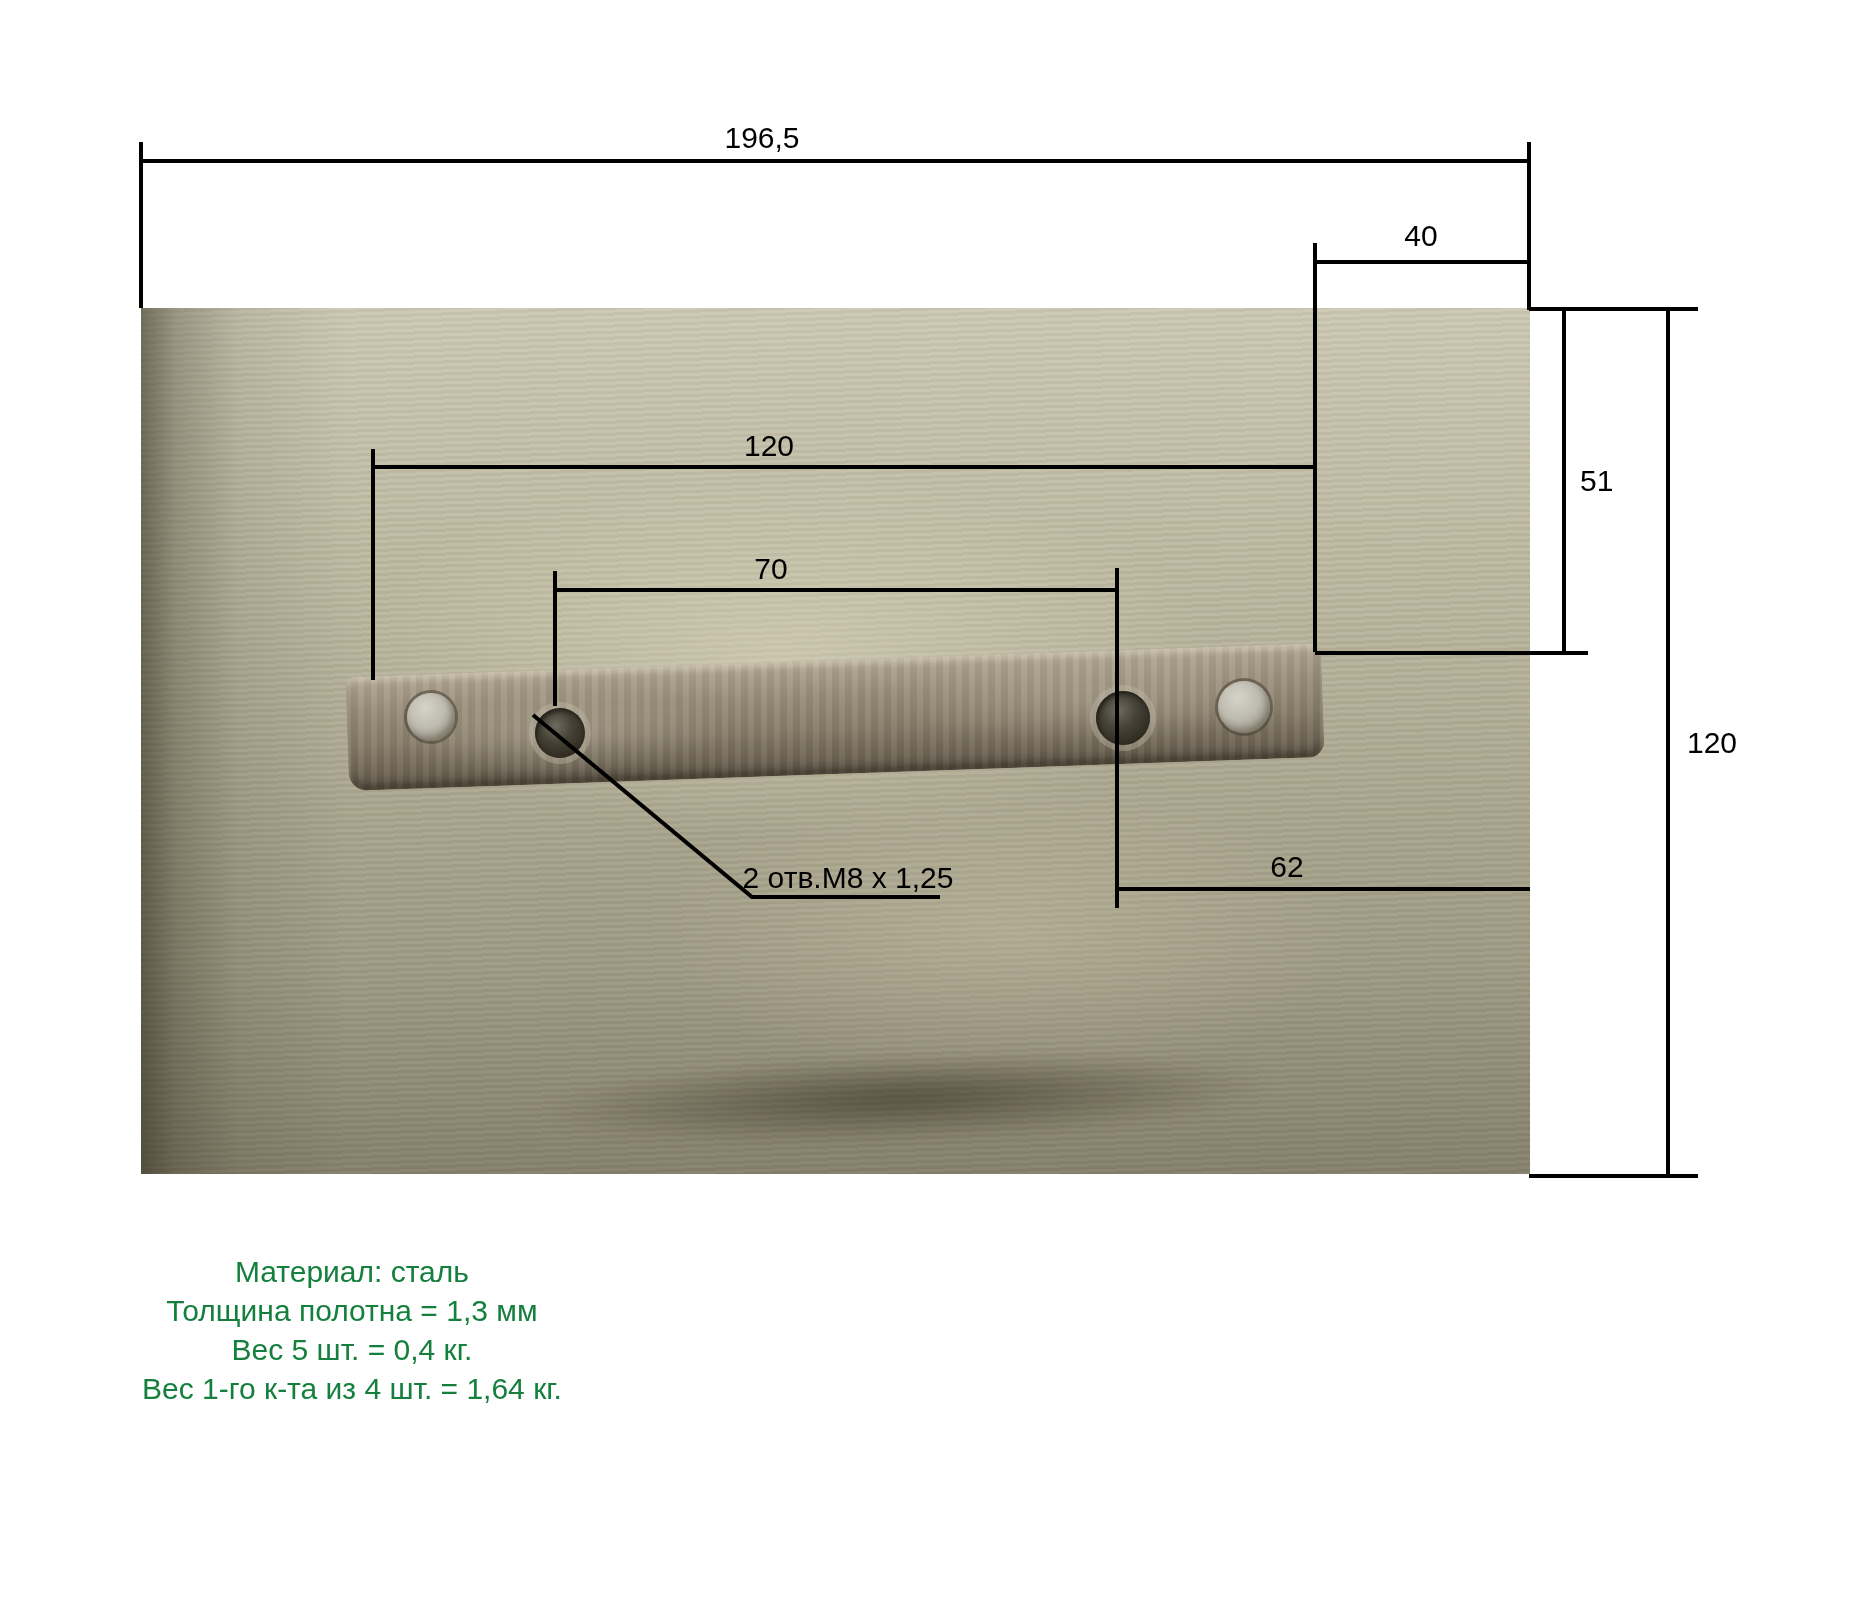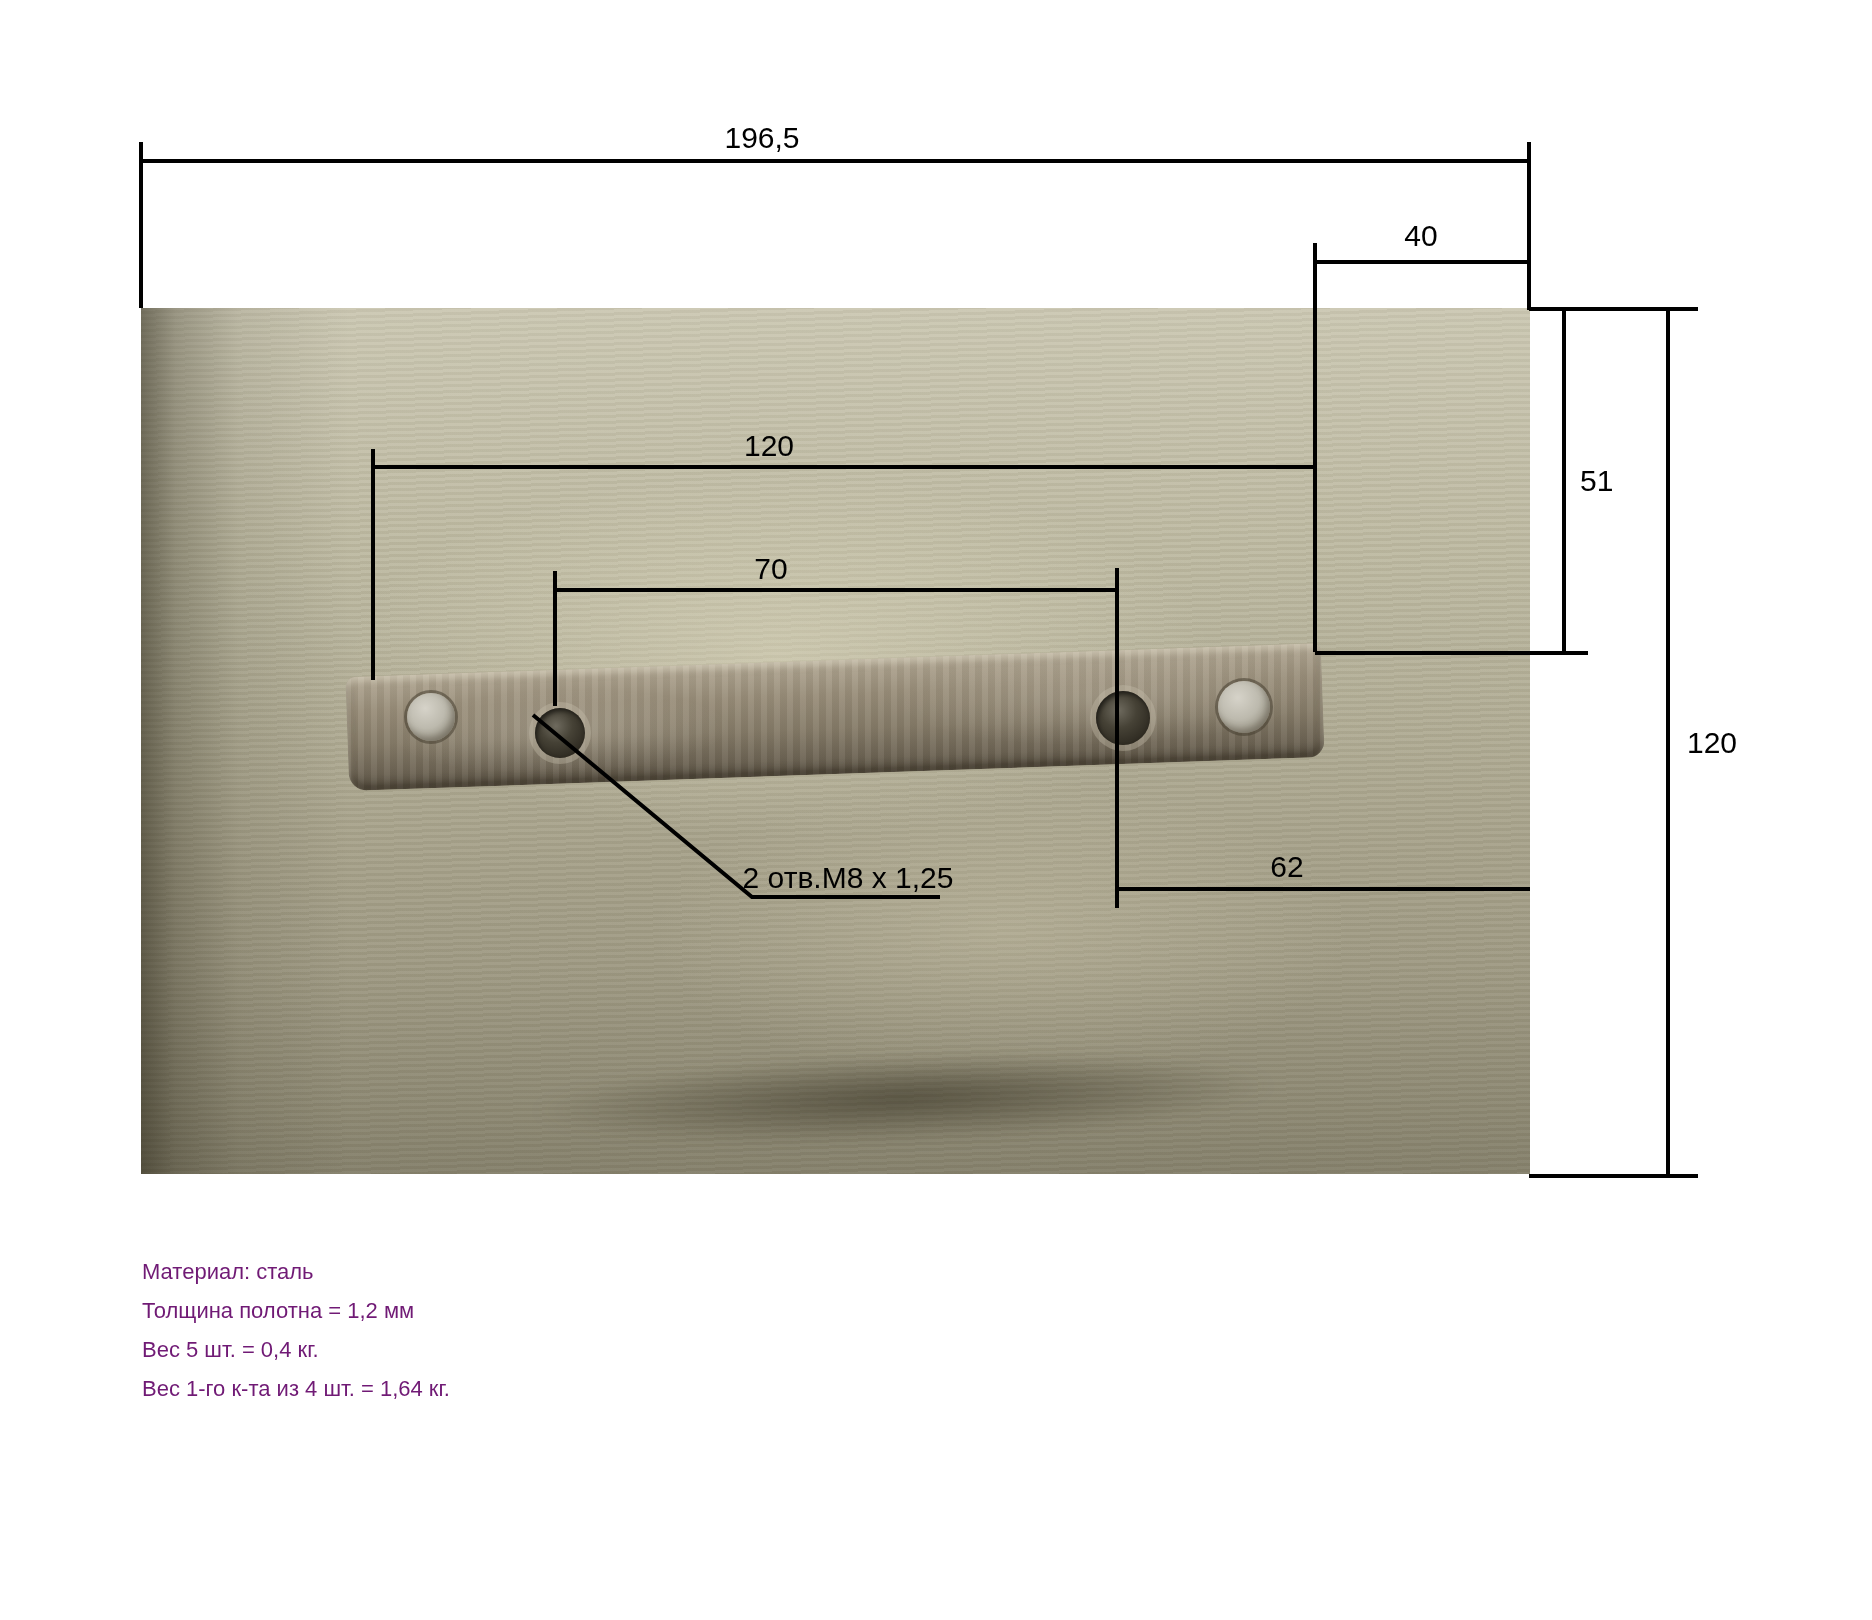--- a/index.html
+++ b/index.html
@@ -45,21 +45,21 @@
     background:radial-gradient(circle at 42% 36%, #6e6a5e 0%, #464236 38%, #2f2b22 75%, #26221b 100%);
     box-shadow:0 0 0 6px rgba(196,190,170,0.38), inset 2px 3px 4px rgba(0,0,0,0.5);
   }
   
   svg.overlay{position:absolute;left:0;top:0;}
   .dline{stroke:#000000;stroke-width:4;fill:none;}
   .dtext{fill:#000000;font-family:"Liberation Sans", sans-serif;font-size:30px;}
   
   .notes{
     position:absolute;left:142px;top:1252px;
-    font-size:22px;line-height:39px;color:#701a75;
+    font-size:30px;line-height:39px;color:#15803d;text-align:center;
   }
 </style>
 </head>
 <body>
 
 <div class="canvas">
 
   <div class="photo">
     <div class="bar-shadow"></div>
   </div>
@@ -116,18 +116,18 @@
     </g>
 
     <g>
       <path class="dline" d="M533,715 L752,897 L940,897"></path>
       <text class="dtext" x="848" y="888" text-anchor="middle">2 отв.М8 х 1,25</text>
     </g>
   </svg>
 
   <div class="notes">
     <div>Материал: сталь</div>
-    <div>Толщина полотна = 1,2 мм</div>
+    <div>Толщина полотна = 1,3 мм</div>
     <div>Вес 5 шт. = 0,4 кг.</div>
     <div>Вес 1-го к-та из 4 шт. = 1,64 кг.</div>
   </div>
 
 </div>
 
 </body></html>

